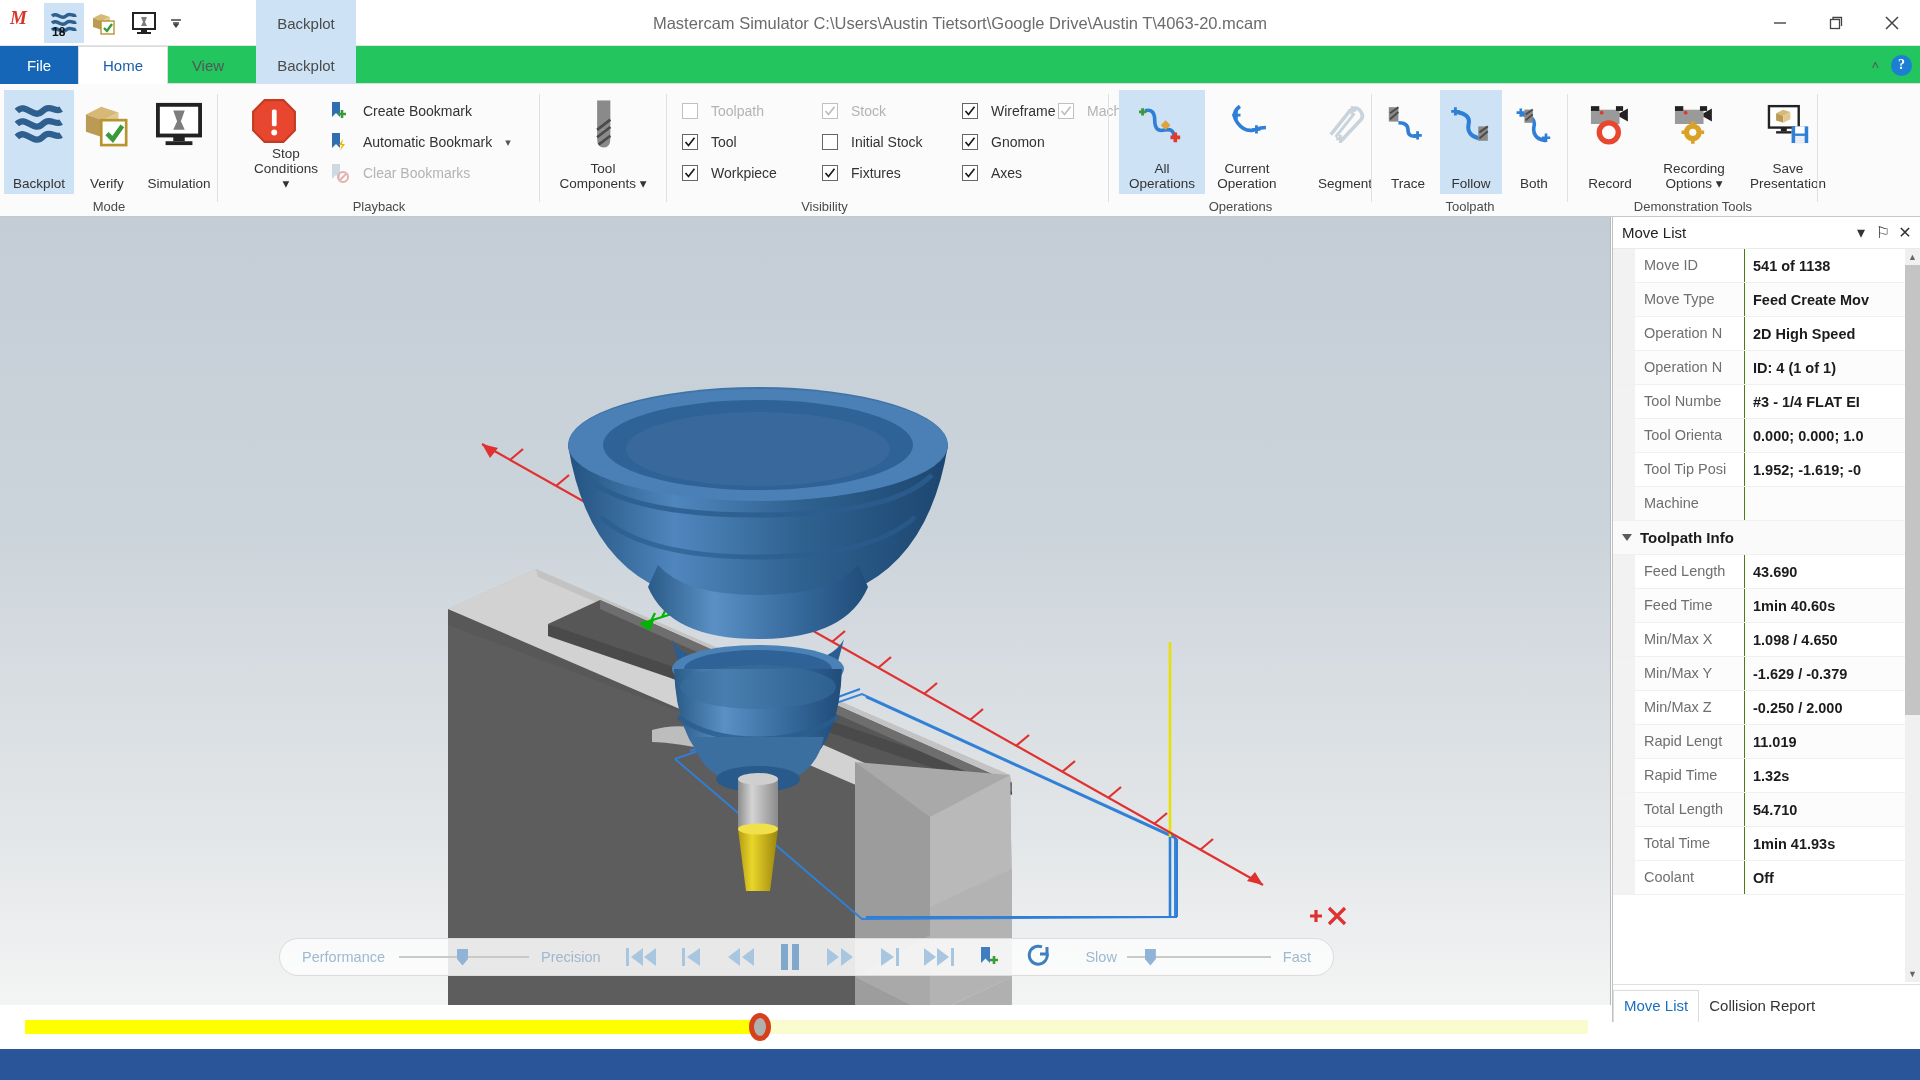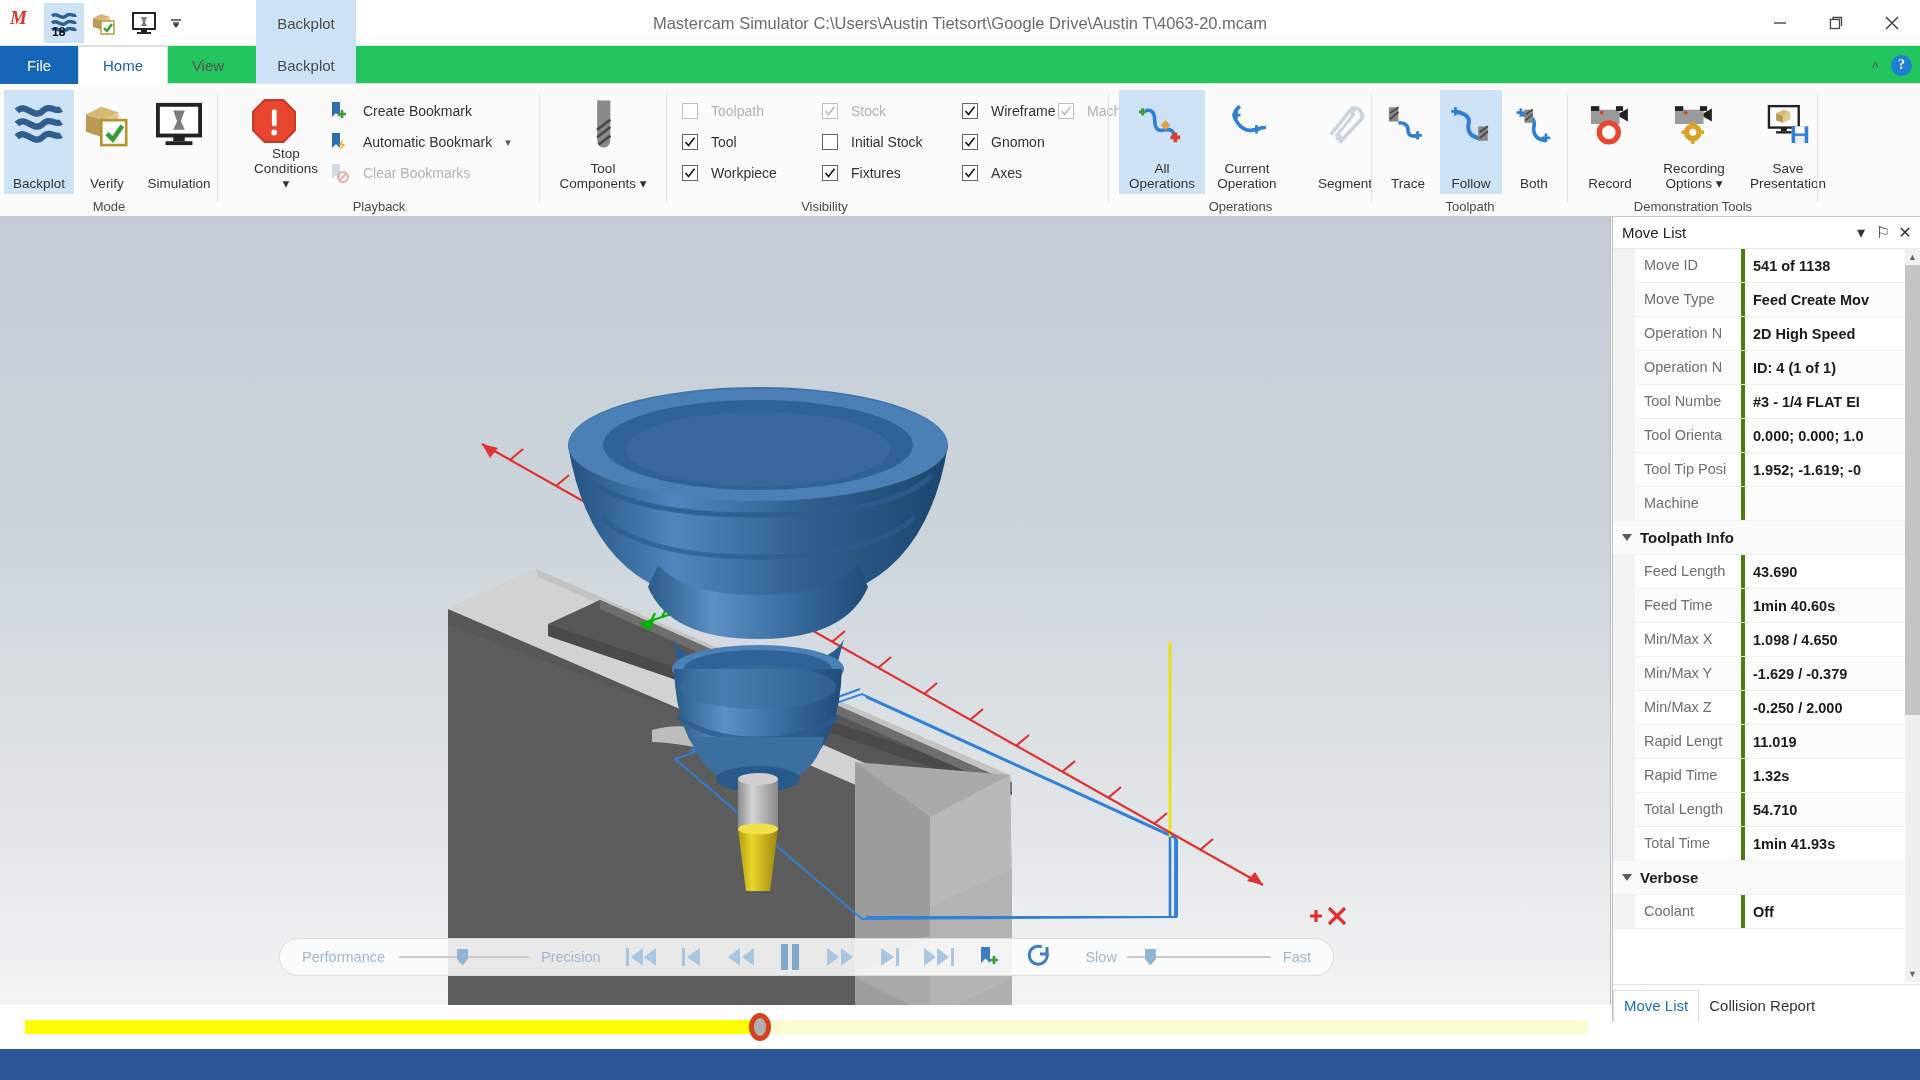--- a/index.html
+++ b/index.html
@@ -175,21 +175,21 @@
     border-bottom: 1px solid #f0f0f0; position: relative;
   }
   .tri { width: 0; height: 0; border-left: 5px solid transparent; border-right: 5px solid transparent;
          border-top: 7px solid #5b5b5b; }
   .row { height: 34px; display: flex; align-items: center; border-bottom: 1px solid #f0f0f0; }
   .row.alt { background: #fcfcfc; }
   .row .gut { width: 22px; height: 100%; background: #f2f2f2; flex: 0 0 22px; }
   .row .k {
     width: 110px; flex: 0 0 110px; font-size: 14.5px; color: #6f6f6f;
     padding-left: 9px; white-space: nowrap; overflow: hidden;
-    border-right: 4px solid #4d7c0f; line-height: 33px; height: 100%;
+    border-right: 1px solid #4d7c0f; line-height: 33px; height: 100%;
   }
   .row .v {
     flex: 1; font-size: 14.5px; color: #1b1b1b; font-weight: bold;
     padding-left: 8px; white-space: nowrap; overflow: hidden;
   }
   .vscroll { position: absolute; right: 0; top: 0; width: 15px; height: 733px; background: #f0f0f0; }
   .vthumb { position: absolute; right: 0; width: 15px; background: #c4c4c4; }
   .vbtn { position: absolute; right: 0; width: 15px; height: 16px; display:flex;align-items:center;justify-content:center;
           color:#666; font-size: 9px; }
   .panel-tabs { position: absolute; bottom: 0; left: 0; right: 0; height: 38px;
@@ -929,24 +929,20 @@
         <div class="gut"></div>
           <div class="k">Total Length</div>
         <div class="v">54.710</div>
       </div>
       <div class="row">
         <div class="gut"></div>
           <div class="k">Total Time</div>
         <div class="v">1min 41.93s</div>
       </div>
 
-      <div class="sect">
-        <span class="tri"></span>
-        <span>Verbose</span>
-      </div>
       <div class="row">
         <div class="gut"></div>
           <div class="k">Coolant</div>
         <div class="v">Off</div>
       </div>
 
       <div class="vscroll">
         <div class="vbtn" style="top:0;">▲</div>
         <div class="vthumb" style="top:16px; height:450px;"></div>
         <div class="vbtn" style="bottom:0;">▼</div>

